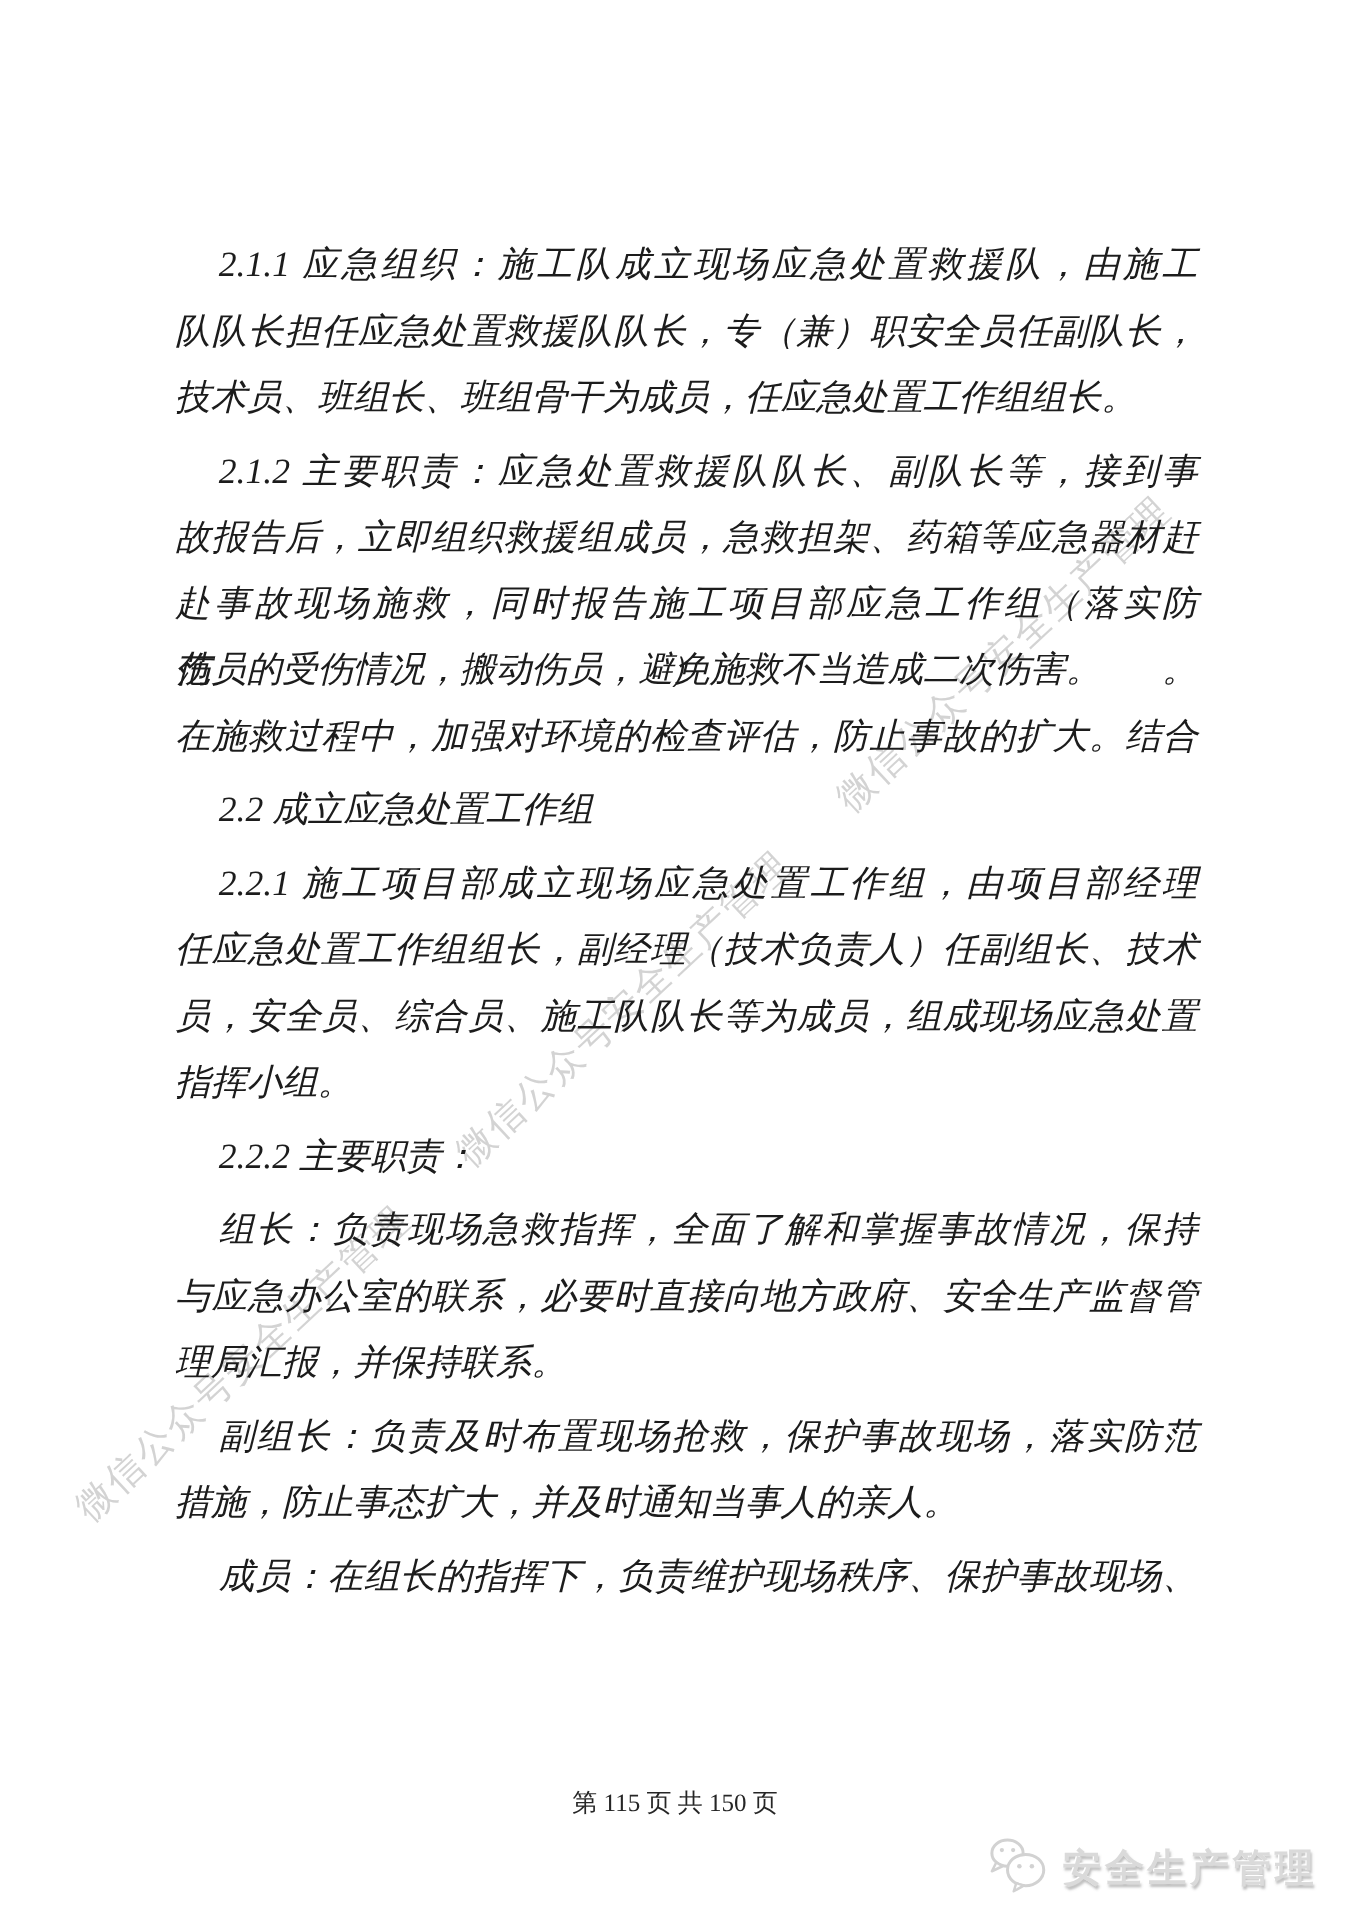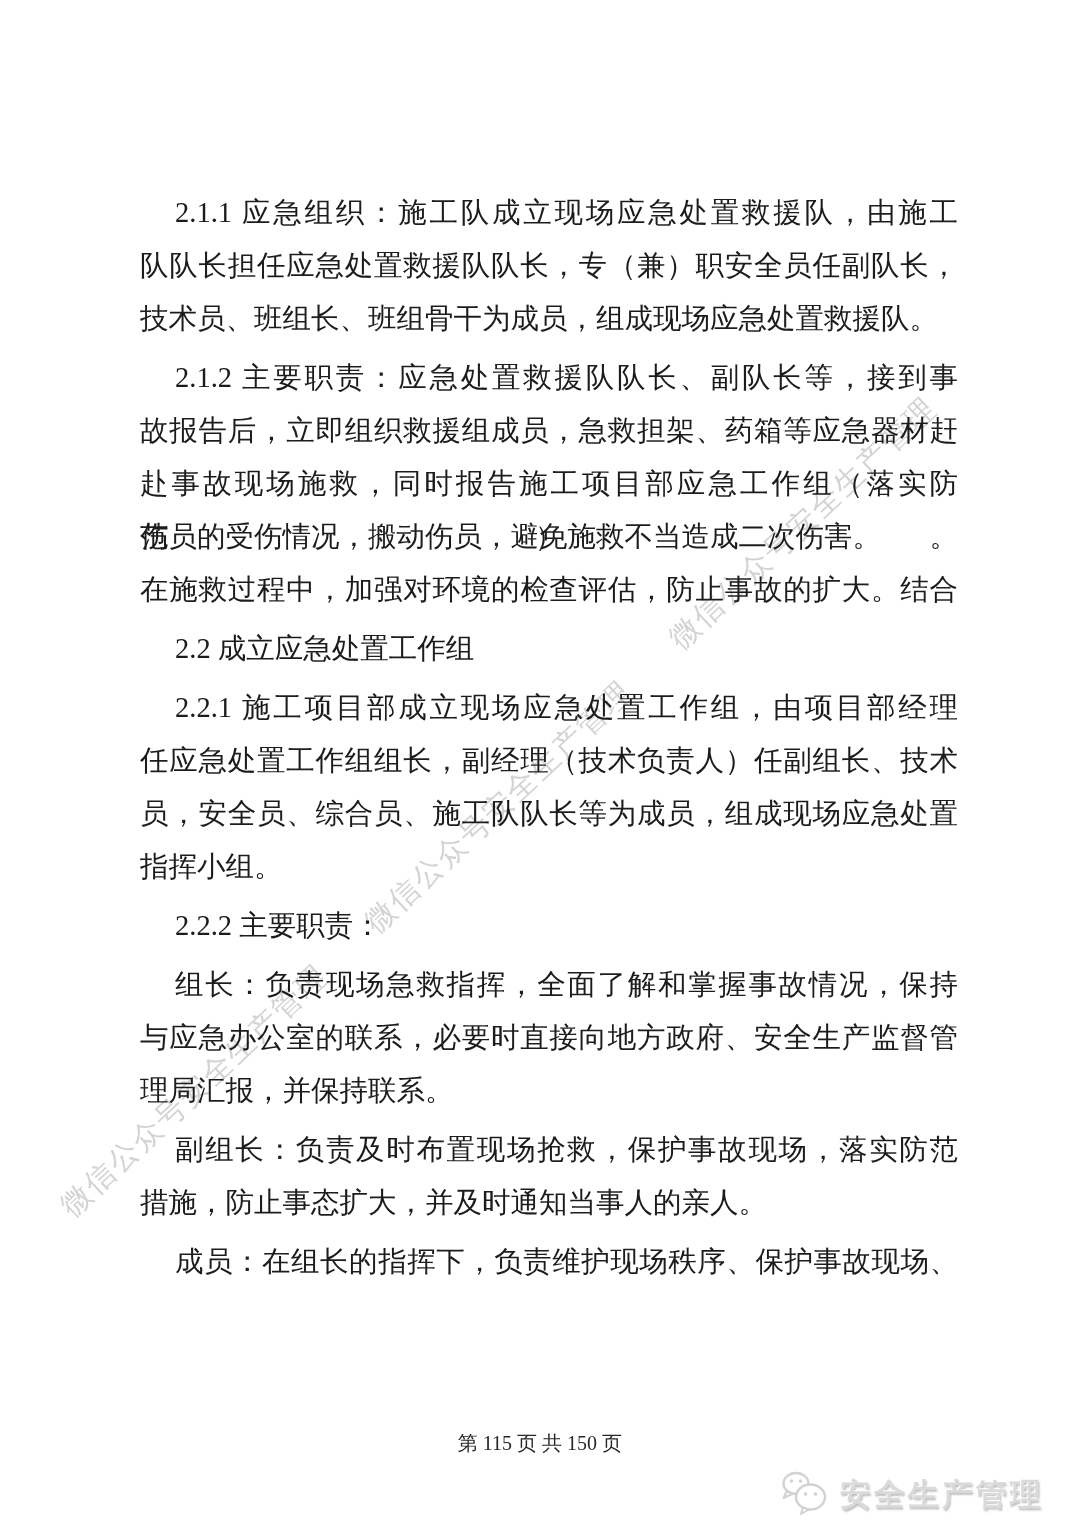--- a/index.html
+++ b/index.html
@@ -27,20 +27,21 @@
     pointer-events: none;
   }
 
   
   .doc {
     position: absolute;
     left: 140px; top: 186px;
     width: 818px;
     color: #1c1c1c;
     font-size: 28.5px;
+    font-style: italic;
   }
   .para { margin: 0 0 6px 0; }
   .line { height: 53px; line-height: 53px; }
   .line.first { text-indent: 35px; }
   .line.jl {
     text-align: justify;
     text-align-last: justify;
     text-justify: inter-character;
   }
 
@@ -51,21 +52,21 @@
     text-align: center;
     font-size: 20px;
     line-height: 26px;
     color: #262626;
     margin-top: 40px;
   }
 
   
   .brand {
     position: absolute;
-    right: 36px; bottom: 8px;
+    right: 26px; bottom: 8px;
     display: flex;
     align-items: center;
     gap: 9px;
   }
   .brand-text {
     font-family: "Liberation Sans", "DejaVu Sans", sans-serif;
     font-weight: bold;
     font-size: 31px;
     letter-spacing: 3px;
     color: #dadada;
@@ -77,21 +78,21 @@
 <body>
 
 <div class="page">
 
   <div class="watermark">微信公众号安全生产管理　　微信公众号安全生产管理　　微信公众号安全生产管理</div>
 
   <div class="doc" id="doc-body">
       <div class="para">
         <div class="line first jl">2.1.1 应急组织：施工队成立现场应急处置救援队，由施工</div>
         <div class="line jl">队队长担任应急处置救援队队长，专（兼）职安全员任副队长，</div>
-        <div class="line">技术员、班组长、班组骨干为成员，组成现场应急处置救援队。</div>
+        <div class="line">技术员、班组长、班组骨干为成员，任应急处置工作组组长。</div>
       </div>
       <div class="para">
         <div class="line first jl">2.1.2 主要职责：应急处置救援队队长、副队长等，接到事</div>
         <div class="line jl">故报告后，立即组织救援组成员，急救担架、药箱等应急器材赶</div>
         <div class="line jl">赴事故现场施救，同时报告施工项目部应急工作组（落实防范）。</div>
         <div class="line">伤员的受伤情况，搬动伤员，避免施救不当造成二次伤害。</div>
         <div class="line jl">在施救过程中，加强对环境的检查评估，防止事故的扩大。结合</div>
       </div>
       <div class="para">
         <div class="line first">2.2 成立应急处置工作组</div>

